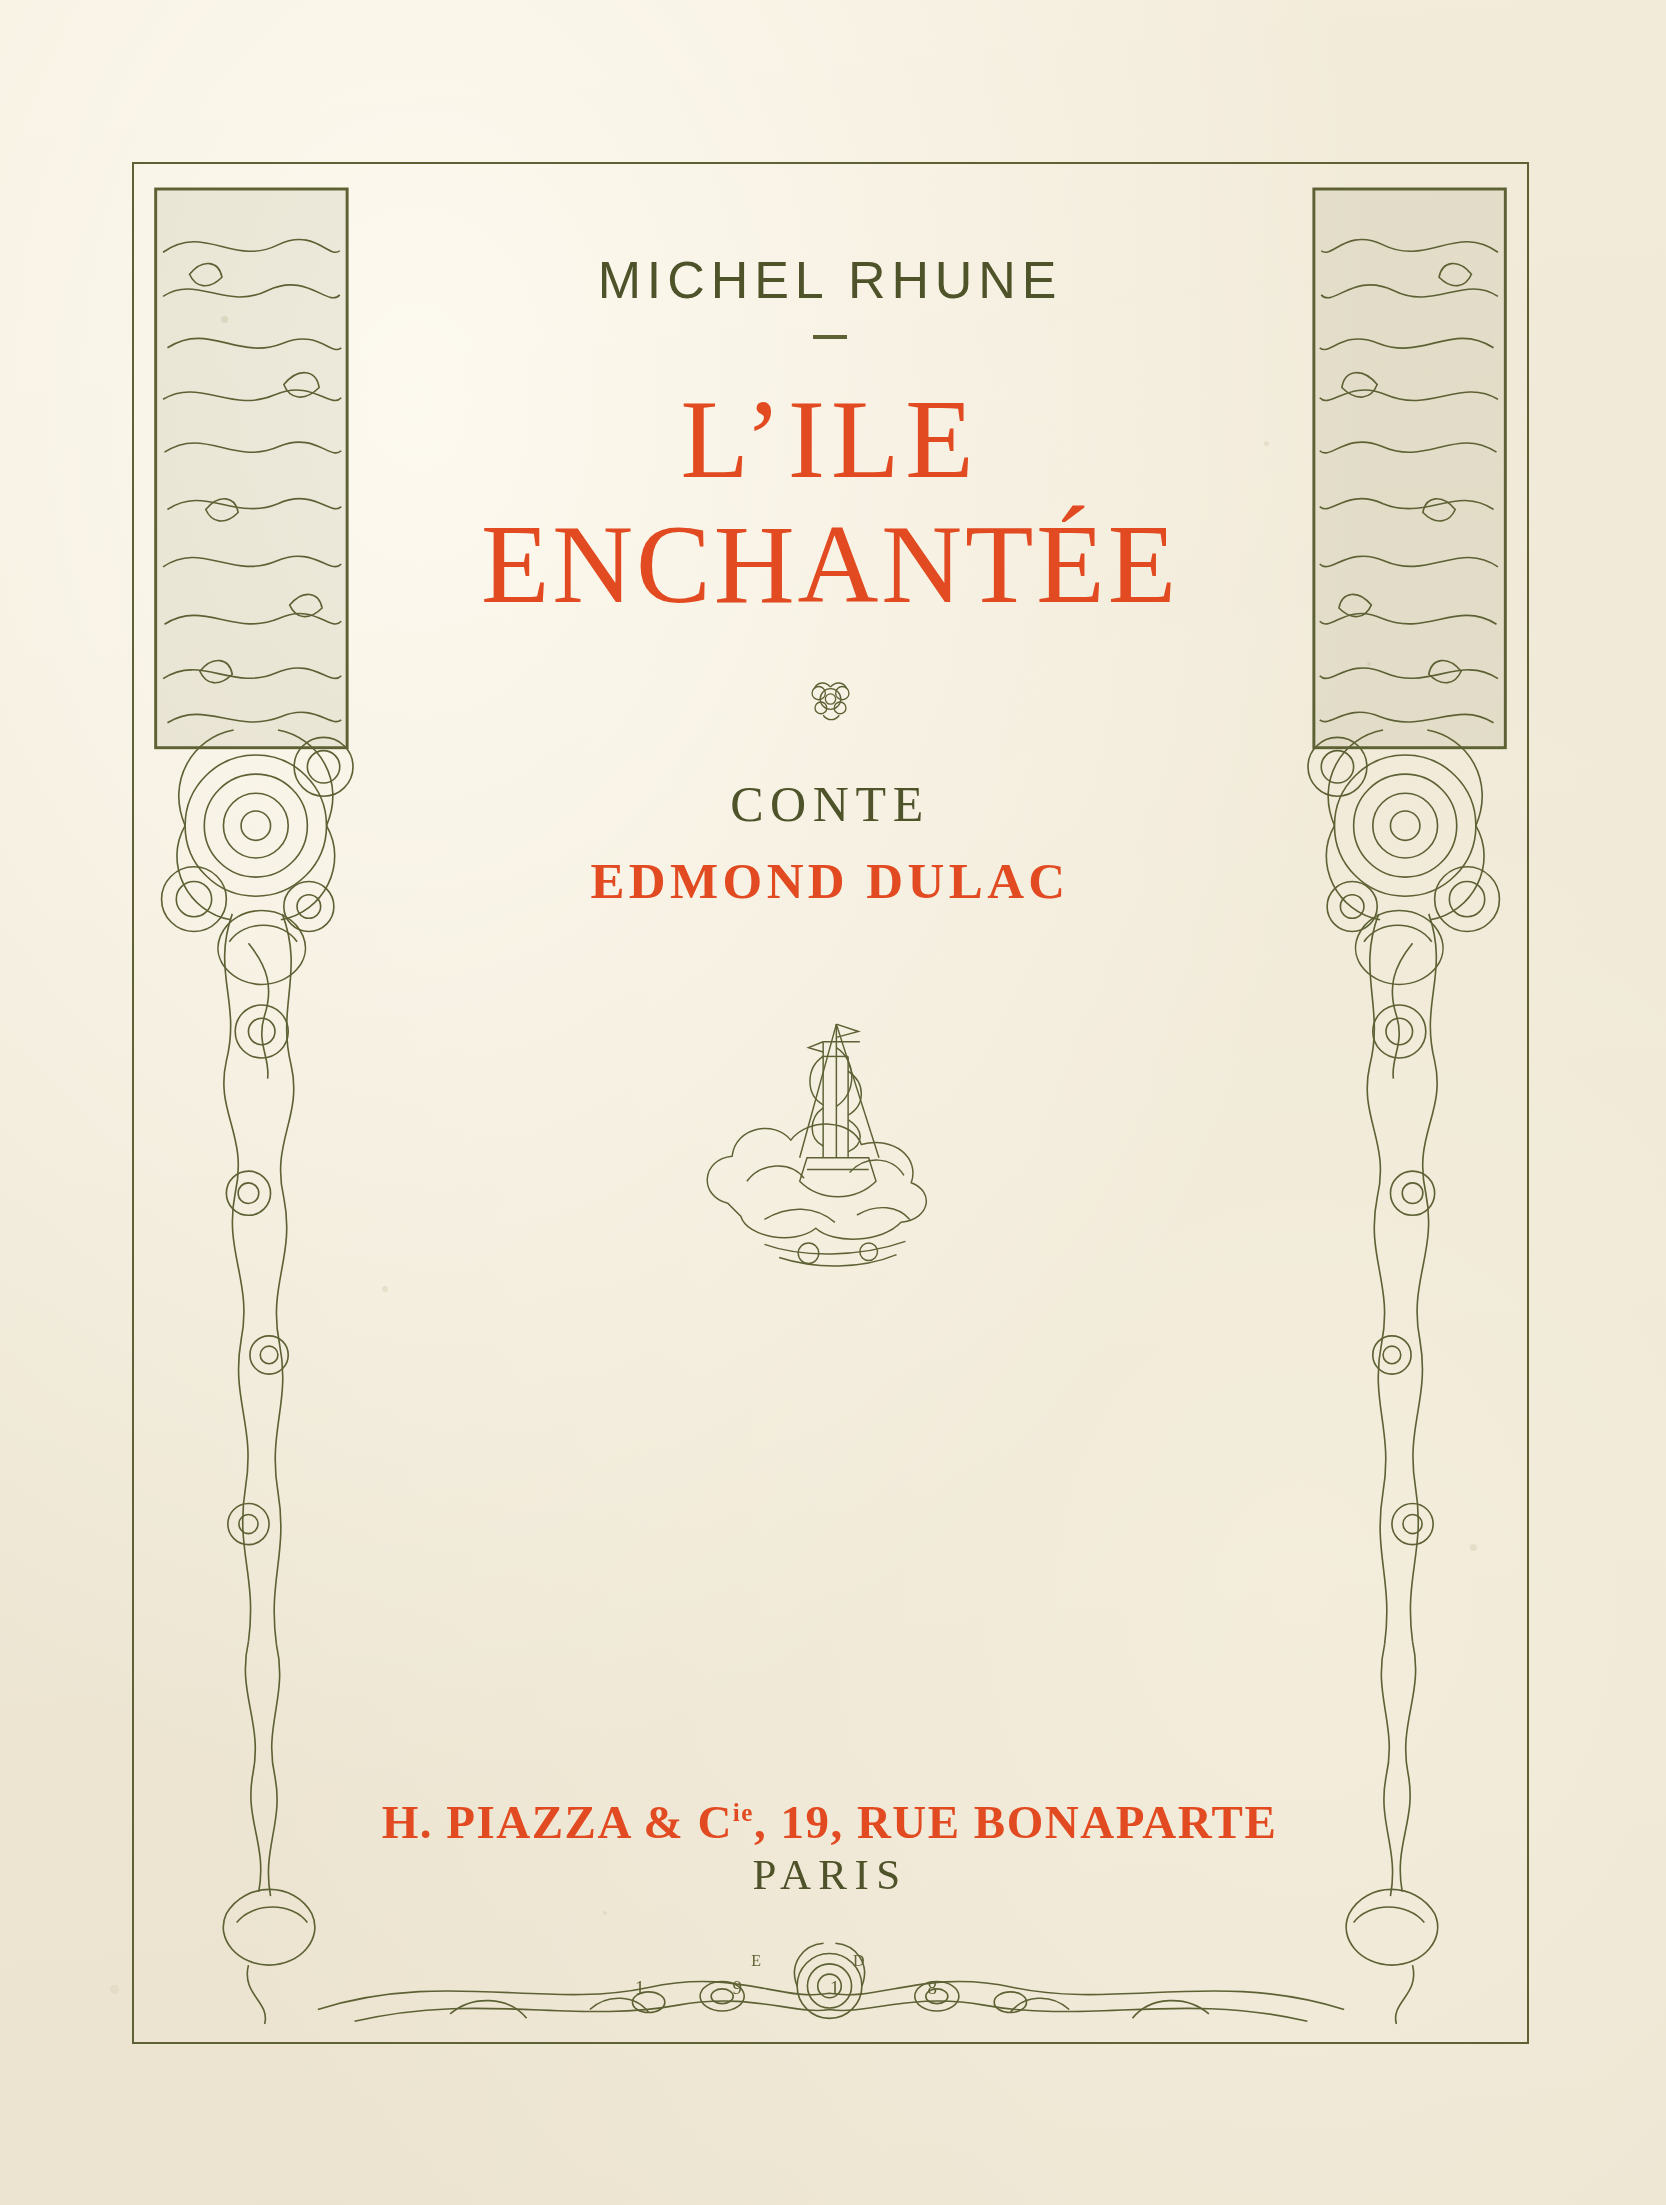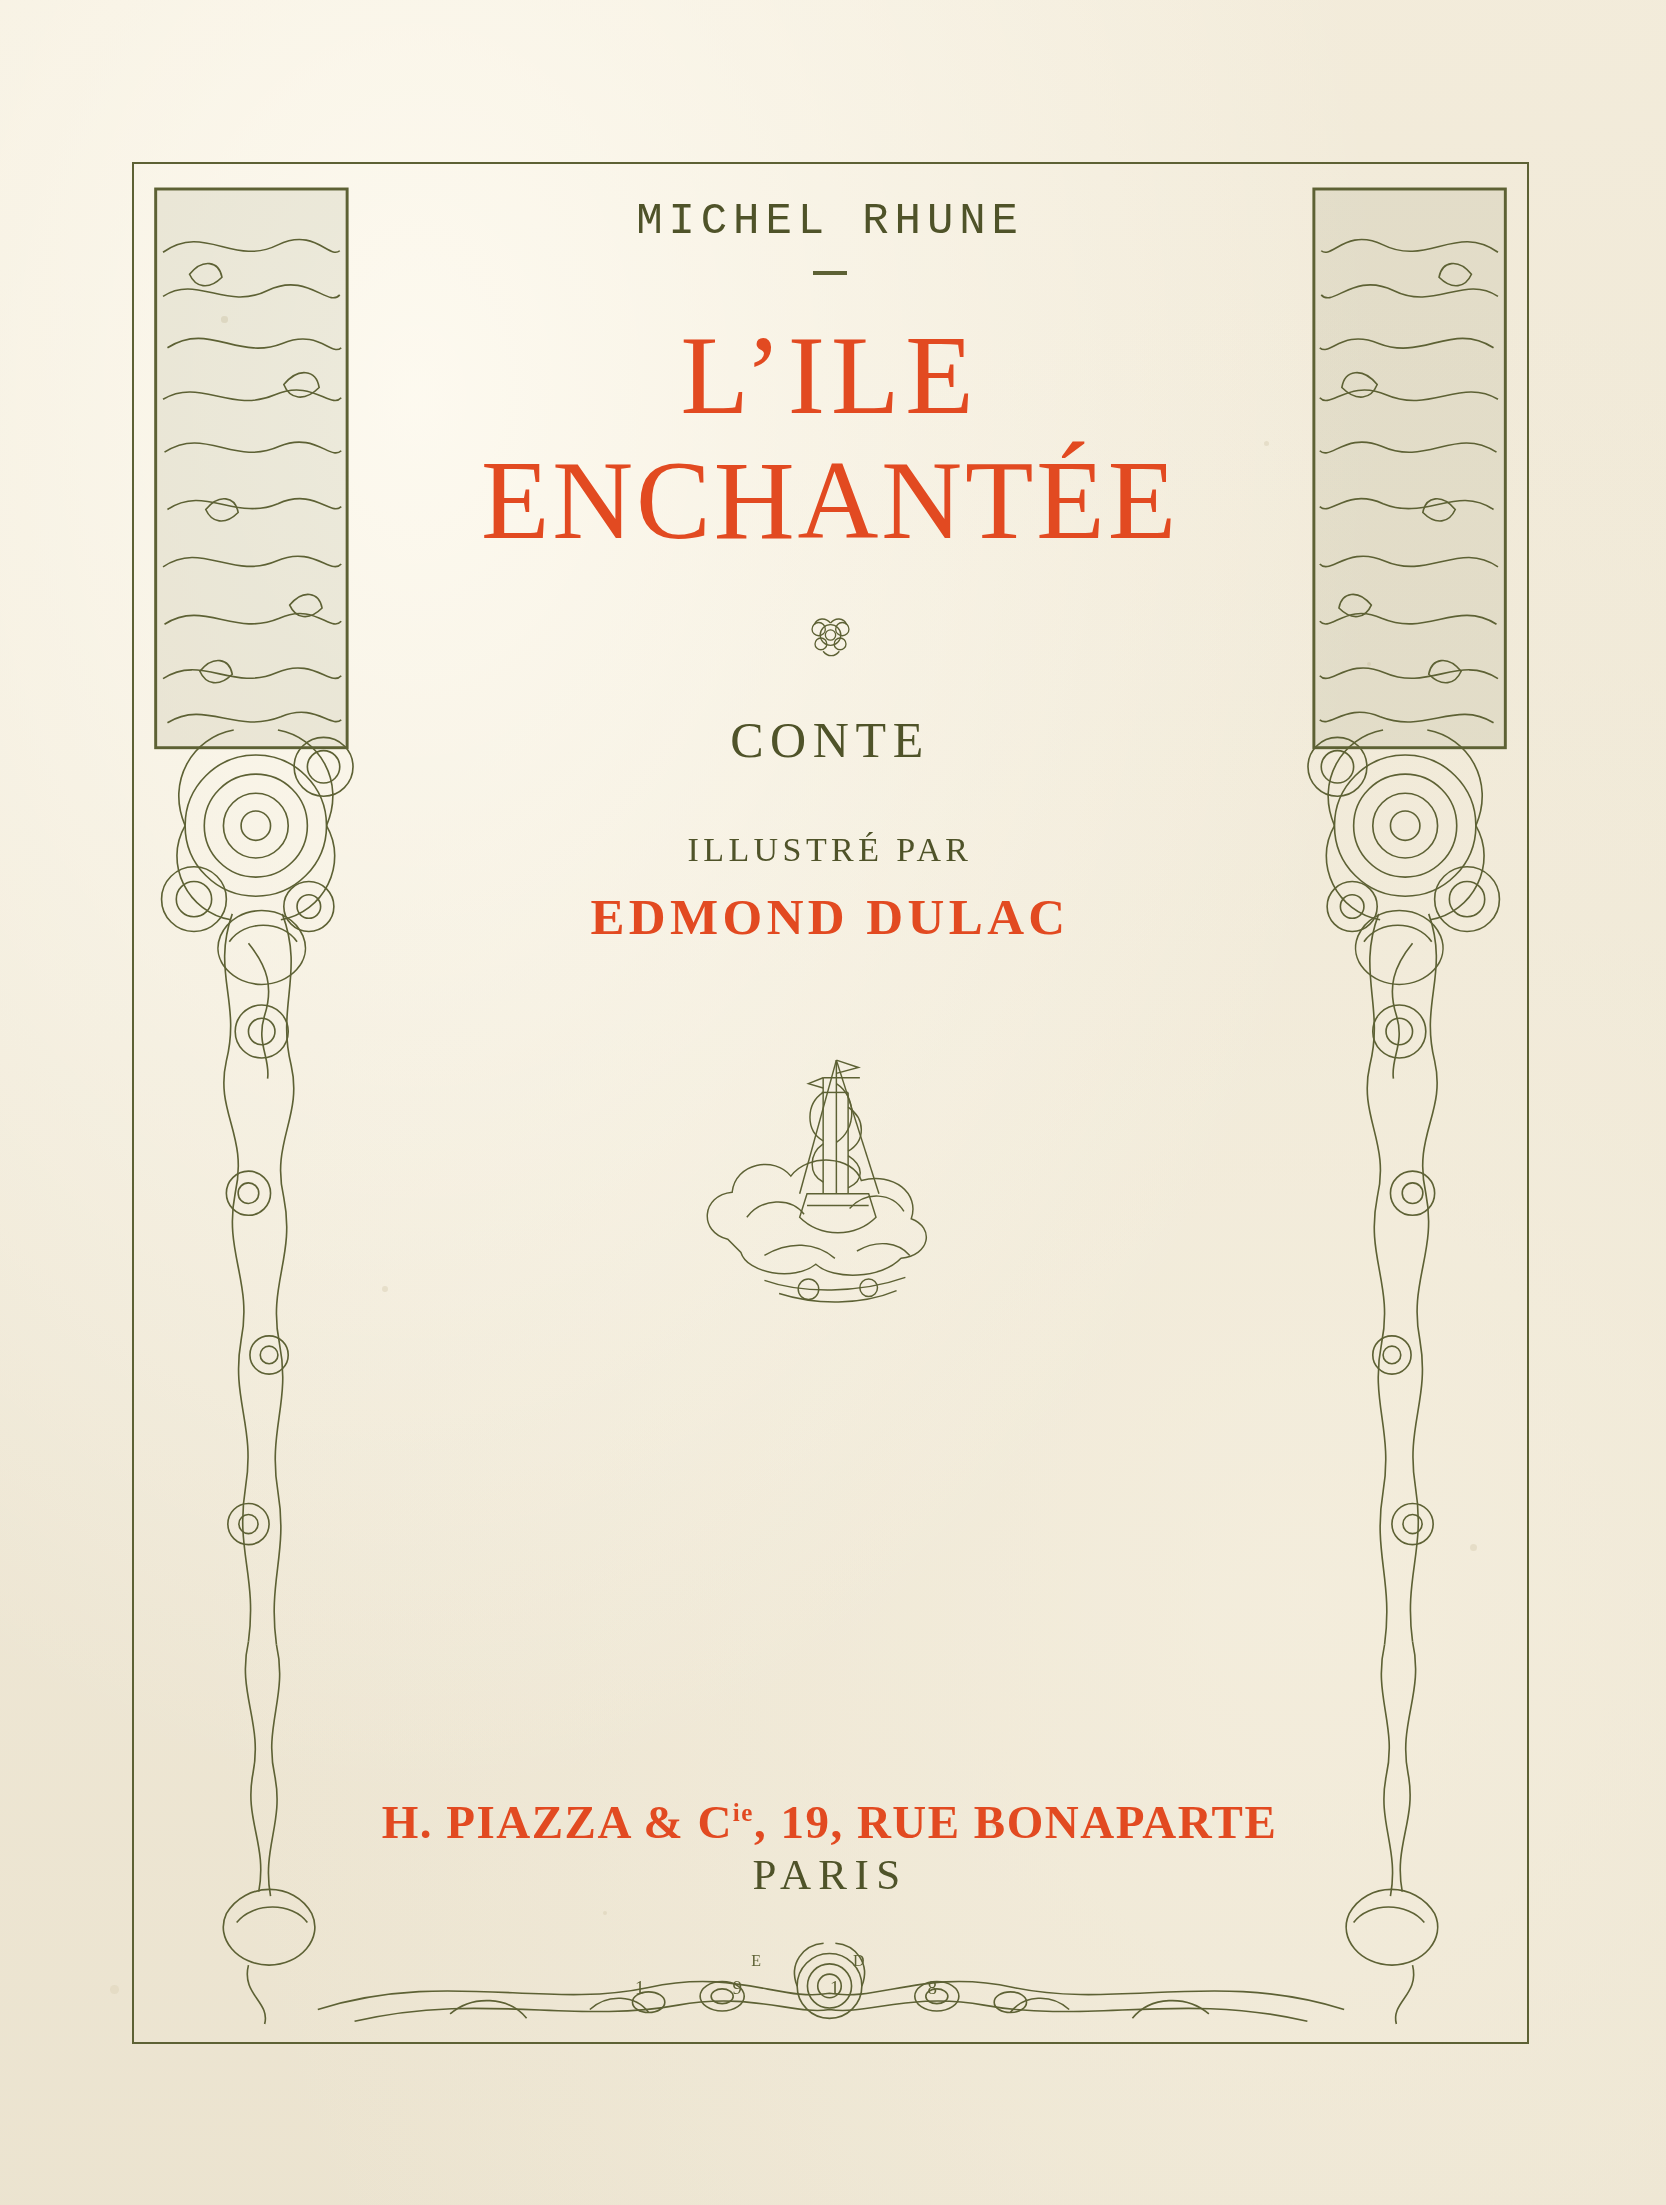--- a/index.html
+++ b/index.html
@@ -66,25 +66,25 @@
     position: absolute;
     left: 243px;
     top: 0;
     width: 906px;
     height: 1882px;
     text-align: center;
     color: #4d5128;
   }
 
   .author {
-    margin-top: 32px;
-    font-size: 44px;
+    margin-top: 86px;
+    font-size: 52px;
     letter-spacing: 5.9px;
     color: #4f5329;
-    font-family: Liberation Mono, monospace;
+    font-family: Liberation Sans, sans-serif;
   }
   .rule-short {
     width: 34px;
     height: 3.7px;
     background: #5d6134;
     margin: 25px auto 0 auto;
   }
   .title {
     margin-top: 43px;
     color: #e24a21;
@@ -341,21 +341,20 @@
           <circle cx="27" cy="50" r="8"></circle>
           <circle cx="53" cy="50" r="8"></circle>
           <path d="M40 22 c-6 -8 -18 -8 -22 2"></path>
           <path d="M40 22 c6 -8 18 -8 22 2"></path>
           <path d="M30 60 c6 8 16 8 22 0"></path>
         </g>
       </svg>
 
       <div class="subtitle">CONTE</div>
 
-      <div class="illus-by">ILLUSTRÉ PAR</div>
       <div class="illustrator">EDMOND DULAC</div>
 
       <svg class="vignette" viewBox="0 0 420 440">
         <g fill="none" stroke="#5d6134" stroke-width="2">
 
           <path d="M70 330 C30 320 34 270 76 266 C80 226 134 216 156 244 C180 212 240 216 252 250 C296 238 332 268 320 302 C352 314 346 352 306 356 C280 384 214 386 190 364 C160 388 96 376 88 348 Z"></path>
           <path d="M96 300 c20 -26 60 -28 78 -4"></path>
           <path d="M236 288 c22 -24 58 -22 74 4"></path>
           <path d="M120 352 c34 -20 70 -18 96 4"></path>
           <path d="M246 346 c28 -16 56 -12 72 6"></path>

